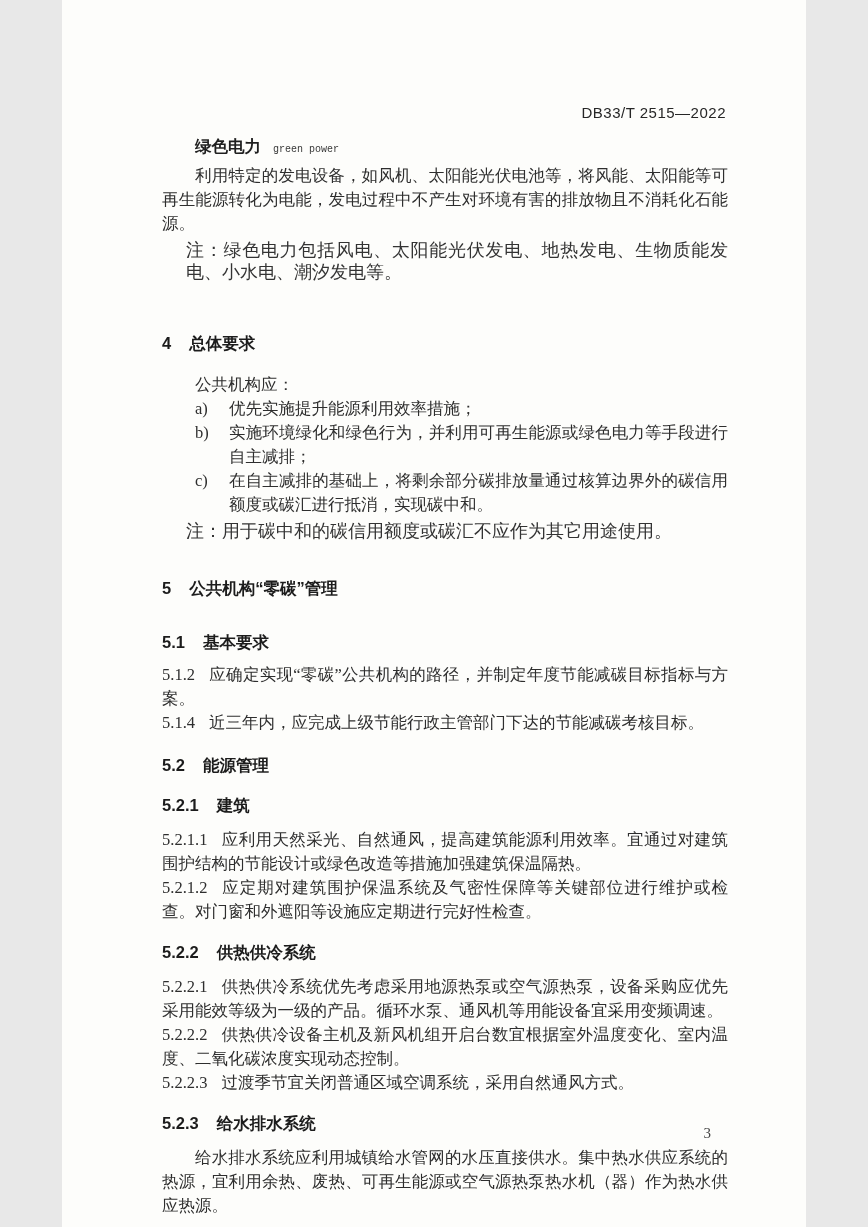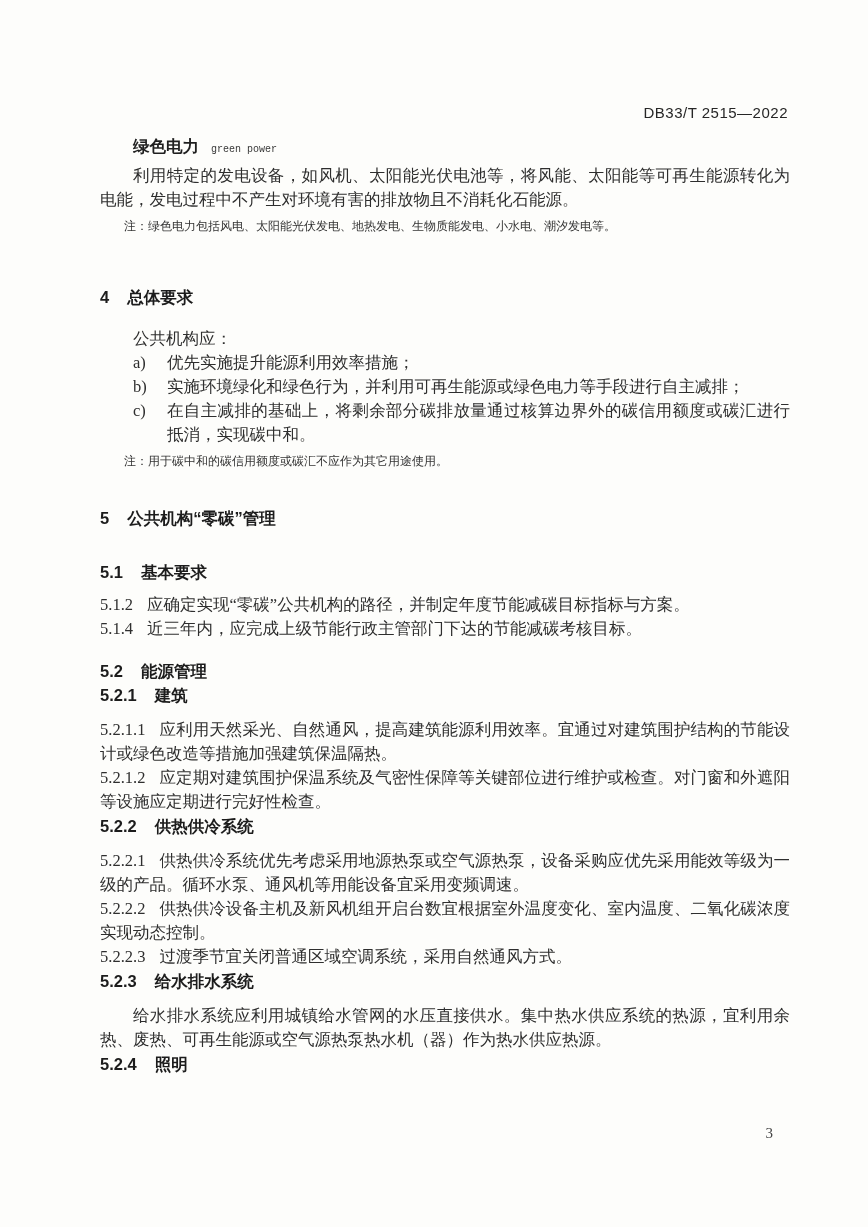--- a/index.html
+++ b/index.html
@@ -2,21 +2,21 @@
 <html><head>
 <meta charset="utf-8">
 <style>
   html, body {
     margin: 0;
     padding: 0;
     background: #e8e8e8;
   }
   .page {
     position: relative;
-    width: 868px;
+    width: 744px;
     height: 1227px;
     margin: 0 auto;
     background: #fdfdfb;
     color: #2e2e2e;
     font-family: "Liberation Serif", serif;
     font-size: 16.5px;
     line-height: 24px;
     overflow: hidden;
   }
   .page-header {
@@ -43,21 +43,21 @@
   }
   .term-en {
     font-family: "Liberation Mono", monospace;
     font-size: 10px;
     margin-left: 12px;
     color: #3a3a3a;
   }
   .para { margin: 0; text-indent: 2em; }
   .note {
     margin: 3px 0 0 0;
-    font-size: 12px;
+    font-size: 18px;
     line-height: 22px;
     padding-left: 24px;
     color: #333;
   }
   .h {
     font-family: "Liberation Sans", sans-serif;
     font-weight: bold;
     font-size: 16.5px;
     color: #1c1c1c;
     margin: 0;
@@ -68,21 +68,21 @@
   .intro { margin: 18px 0 0 0; text-indent: 2em; }
   .abc-list { margin: 0; }
   .li { display: flex; margin: 0; }
   .li-label { flex: 0 0 34px; padding-left: 2em; box-sizing: content-box; }
   .li-text { flex: 1; text-align: justify; }
   .h1-5 { margin-top: 34px; }
   .h2-51 { margin-top: 30px; margin-bottom: 9px; }
   .clause { margin: 0; }
   .clause-num { margin-right: 14px; white-space: nowrap; }
   .h2-52 { margin-top: 18px; margin-bottom: 0; }
-  .h3 { margin-bottom: 11px; }
+  .h3 { margin-top: 16px; margin-bottom: 11px; }
   .page-footer {
     position: absolute;
     right: 95px;
     bottom: 82px;
     font-size: 15px;
     color: #444;
   }
 </style>
 </head>
 <body>

